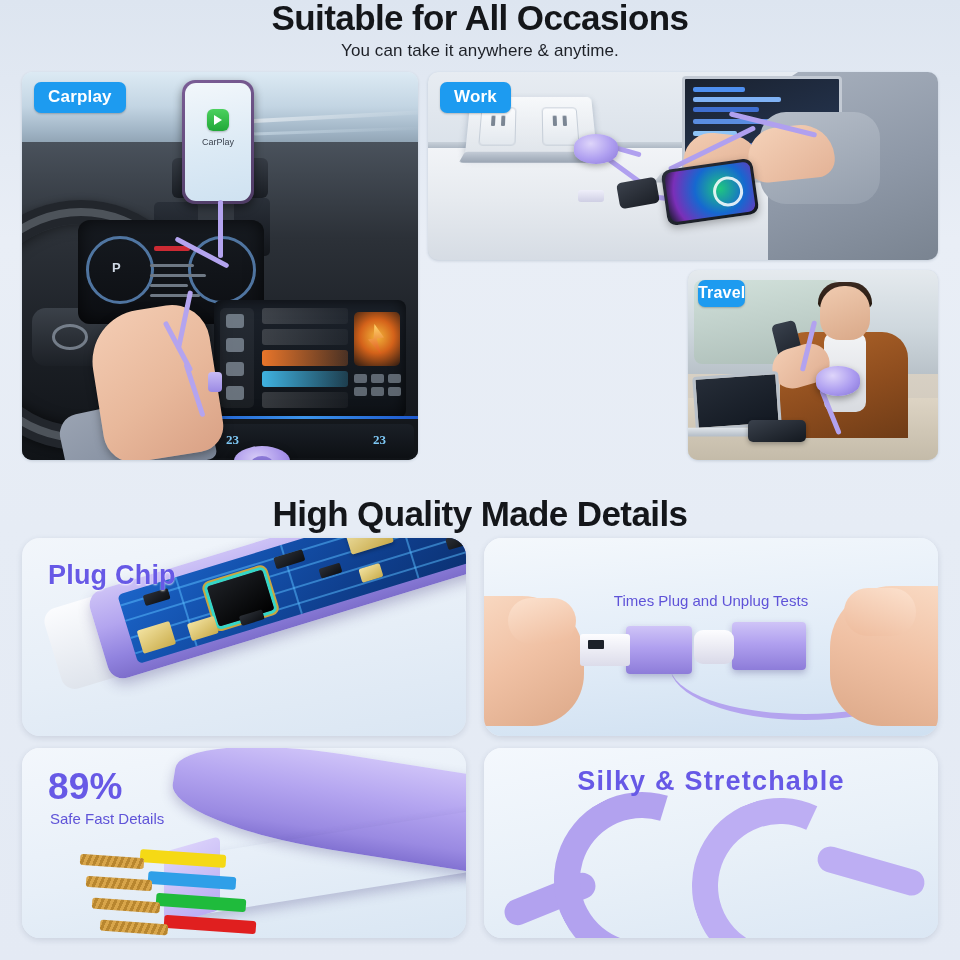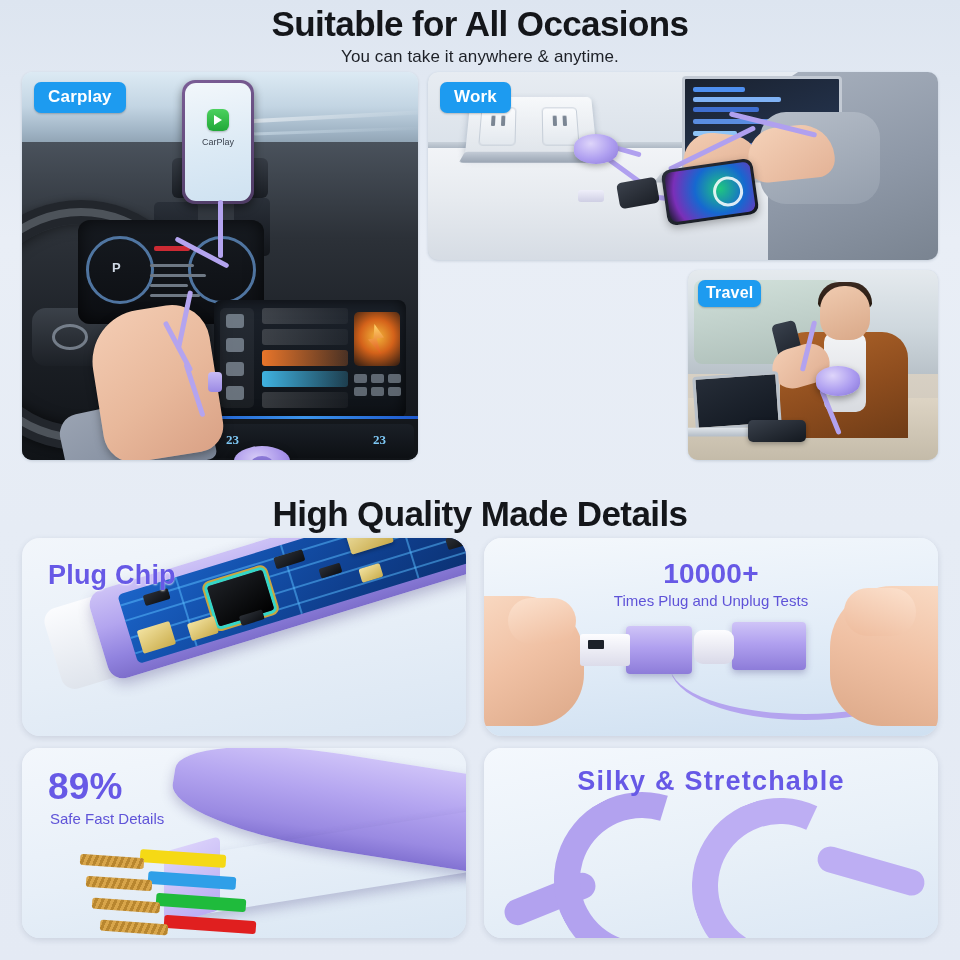--- a/index.html
+++ b/index.html
@@ -16,21 +16,21 @@
   
   .sec-head { text-align: center; }
   .sec-title {
     font-size: 35px; font-weight: 800; color: #14161a;
     letter-spacing: -0.6px; line-height: 1.05;
   }
   .sec-sub {
     font-size: 17px; color: #1d2027; font-weight: 400;
     margin-top: 4px; letter-spacing: .1px;
   }
-  #section-occasions .sec-head { padding-top: 6px; }
+  #section-occasions .sec-head { }
   #section-quality  .sec-head { padding-top: 14px; }
 
   
   .tile {
     position: absolute; border-radius: 10px; overflow: hidden;
     background: #cfd8e4;
     box-shadow: 0 1px 3px rgba(40,60,90,.18);
   }
   .badge {
     position: absolute; z-index: 9;
@@ -235,21 +235,21 @@
   .hcab { position:absolute; background:#b1a1ef; width:5px; border-radius:3px; z-index:6; }
   .reel-h { position:absolute; left:182px; top:138px; width:46px; height:30px; z-index:7;
     border-radius:50%/42%;
     background: radial-gradient(ellipse at 38% 32%, #ded5fa 0%, #ac9cf0 55%, #8272d6 100%);
     box-shadow:0 3px 7px rgba(0,0,0,.35); }
   .reel-h:after { content:""; position:absolute; left:14px; top:9px; width:18px; height:13px;
     border-radius:50%; background: linear-gradient(180deg,#8b79d8,#6d5bbb); }
 
   
   #tile-travel { left: 688px; top: 270px; width: 250px; height: 190px; }
-  #tile-travel .badge { left: 10px; top: 10px; font-size:16px; padding:4px 8px 5px; }
+  #tile-travel .badge { left: 10px; top: 10px; font-size:16px; padding:4px 0 5px; }
   .travel-scene { position:absolute; inset:0;
     background: linear-gradient(180deg,#dfe4e9 0%,#cfd6dd 28%,#d9d2c6 46%,#cdc5b8 100%); }
   .tr-window { position:absolute; left:0; top:0; width:100%; height:104px;
     background: linear-gradient(180deg,#e5eaee 0%,#cfd8de 55%,#b9c2c9 100%); }
   .tr-pane { position:absolute; left:6px; top:10px; width:146px; height:84px;
     border-radius:8px; background: linear-gradient(170deg,#cfe0d8,#aabcb4); opacity:.85; }
   .tr-table { position:absolute; left:0; bottom:0; width:100%; height:62px;
     background: linear-gradient(180deg,#ddd4c4,#c4bba9); }
   .tr-man { position:absolute; left:92px; top:18px; width:128px; height:150px; z-index:4; }
   .tr-jacket { position:absolute; left:0; top:44px; width:128px; height:106px;
@@ -585,21 +585,20 @@
     <div class="hand-l"></div>
     <div class="hand-r"></div>
     <div class="tc-cord"></div>
     <div class="conn usba-hous"></div>
     <div class="conn usba-tip"></div>
     <div class="conn usbc-hous"></div>
     <div class="conn usbc-tip"></div>
     <div class="fing-l"></div>
     <div class="fing-r"></div>
   </div>
-  <div class="qtitle">10000+</div>
   <div class="qsub">Times Plug and Unplug Tests</div>
 </div>
 
 <div class="qcard" id="card-fast">
   <div class="fast-scene">
     <div class="flat-cable"></div>
     <div class="flat-cable2"></div>
     <div class="cut-face"></div>
 
     <div class="wsheath" style="left:118px;top:104px;width:86px;background:#f5d915;transform:rotate(4deg)"></div>

